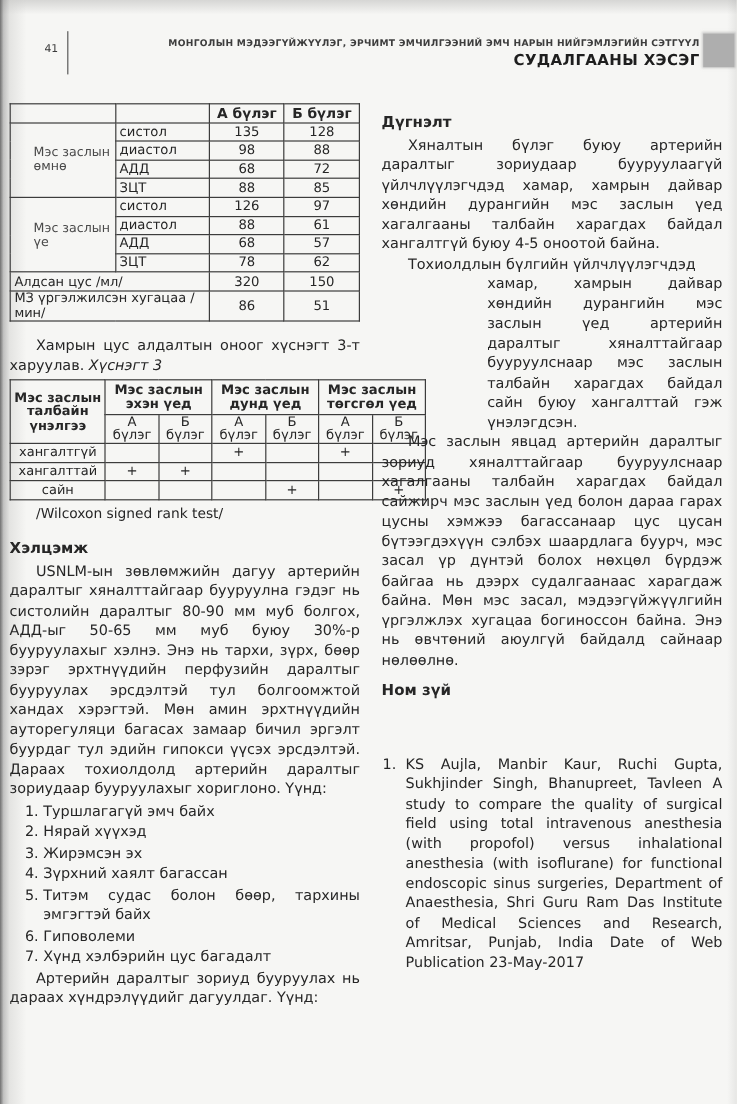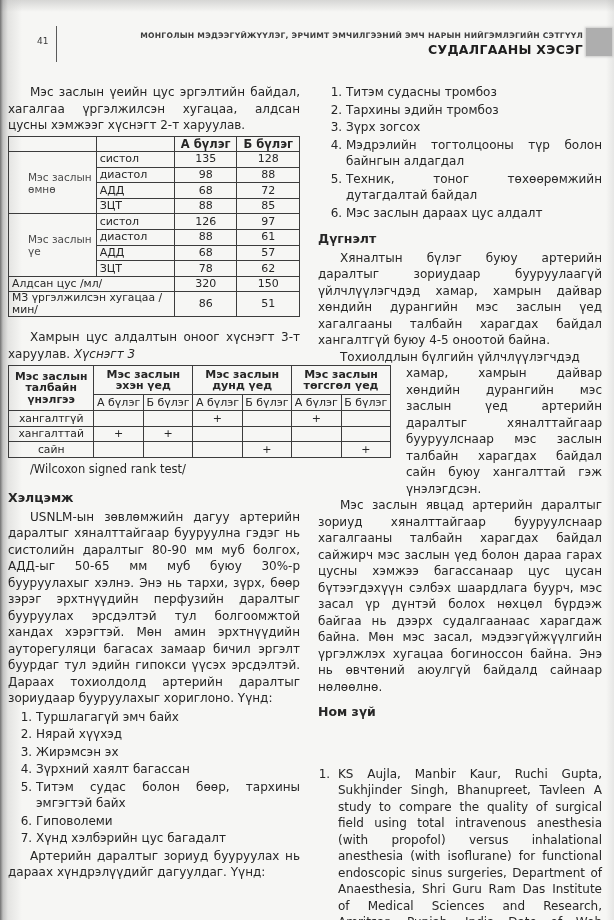--- a/index.html
+++ b/index.html
@@ -33,21 +33,21 @@
   table{border-collapse:collapse;margin-top:2px;}
   td,th{border:1px solid #3c3c3c;padding:0 3px;height:14.6px;font-size:11px;line-height:12px;}
   th{font-weight:bold;}
   .t2{width:292px;}
   .t2 .grp{width:76px;font-size:10.5px;color:#4a4a4a;padding-left:19px;}
   .t2 .met{width:82px;}
   .t2 .num{width:64px;text-align:center;}
   .t2 th.num{font-size:11.5px;}
   .t2 .sum{font-size:10.8px;}
   .t3wrap{width:392px;margin-top:3px;}
-  .t3{width:383px;}
+  .t3{width:347px;}
   .t3 td,.t3 th{font-size:11px;line-height:11.5px;padding:0 2px;}
   .t3 .lab{width:86px;text-align:center;font-size:10.8px;}
   .t3 .c{width:49px;text-align:center;}
   .t3 th.phase{height:28px;}
   .footnote{margin:3px 0 0 22px;text-indent:0;font-size:11.5px;}
   .wraplead{margin:0;text-align:justify;text-indent:22px;}
   .wrapped{margin:0 0 0 88px;text-align:justify;text-indent:0;}
   .refs{margin:2px 0 0;padding-left:16px;text-align:justify;}
   .refs li{padding-left:4px;margin-top:45px;}
 </style>
@@ -58,21 +58,20 @@
 
   <div>
     <div class="hdr-num">41</div>
     <div class="hdr-rule"></div>
     <div class="hdr-journal">МОНГОЛЫН МЭДЭЭГҮЙЖҮҮЛЭГ, ЭРЧИМТ ЭМЧИЛГЭЭНИЙ ЭМЧ НАРЫН НИЙГЭМЛЭГИЙН СЭТГҮҮЛ</div>
     <div class="hdr-section">СУДАЛГААНЫ ХЭСЭГ</div>
     <div class="hdr-block"></div>
   </div>
 
   <div class="col col-left">
-    <p class="para">Мэс заслын үеийн цус эргэлтийн байдал, хагалгаа үргэлжилсэн хугацаа, алдсан цусны хэмжээг хүснэгт 2-т харуулав.</p>
 
     <table class="t2">
       <tbody>
           <tr>
         <td class="grp"></td>
         <td class="met"></td>
         <th class="num">А бүлэг</th>
         <th class="num">Б бүлэг</th>
       </tr>
       <tr>
@@ -190,28 +189,20 @@
       <li>Жирэмсэн эх</li>
       <li>Зүрхний хаялт багассан</li>
       <li>Титэм судас болон бөөр, тархины эмгэгтэй байх</li>
       <li>Гиповолеми</li>
       <li>Хүнд хэлбэрийн цус багадалт</li>
     </ol>
     <p class="para" style="">Артерийн даралтыг зориуд бууруулах нь дараах хүндрэлүүдийг дагуулдаг. Үүнд:</p>
   </div>
 
   <div class="col col-right">
-    <ol style="margin-top:0;">
-      <li>Титэм судасны тромбоз</li>
-      <li>Тархины эдийн тромбоз</li>
-      <li>Зүрх зогсох</li>
-      <li>Мэдрэлийн тогтолцооны түр болон байнгын алдагдал</li>
-      <li>Техник, тоног төхөөрөмжийн дутагдалтай байдал</li>
-      <li>Мэс заслын дараах цус алдалт</li>
-    </ol>
 
     <p class="h" style="margin-top:10px;">Дүгнэлт</p>
     <p class="para">Хяналтын бүлэг буюу артерийн даралтыг зориудаар бууруулаагүй үйлчлүүлэгчдэд хамар, хамрын дайвар хөндийн дурангийн мэс заслын үед хагалгааны талбайн харагдах байдал хангалтгүй буюу 4-5 оноотой байна.</p>
     <p class="wraplead">Тохиолдлын бүлгийн үйлчлүүлэгчдэд</p>
     <p class="wrapped">хамар, хамрын дайвар хөндийн дурангийн мэс заслын үед артерийн даралтыг хяналттайгаар бууруулснаар мэс заслын талбайн харагдах байдал сайн буюу хангалттай гэж үнэлэгдсэн.</p>
     <p class="para">Мэс заслын явцад артерийн даралтыг зориуд хяналттайгаар бууруулснаар хагалгааны талбайн харагдах байдал сайжирч мэс заслын үед болон дараа гарах цусны хэмжээ багассанаар цус цусан бүтээгдэхүүн сэлбэх шаардлага буурч, мэс засал үр дүнтэй болох нөхцөл бүрдэж байгаа нь дээрх судалгаанаас харагдаж байна. Мөн мэс засал, мэдээгүйжүүлгийн үргэлжлэх хугацаа богиноссон байна. Энэ нь өвчтөний аюулгүй байдалд сайнаар нөлөөлнө.</p>
 
     <p class="h" style="margin-top:9px;">Ном зүй</p>
     <ol class="refs">
       <li>KS Aujla, Manbir Kaur, Ruchi Gupta, Sukhjinder Singh, Bhanupreet, Tavleen A study to compare the quality of surgical field using total intravenous anesthesia (with propofol) versus inhalational anesthesia (with isoflurane) for functional endoscopic sinus surgeries, Department of Anaesthesia, Shri Guru Ram Das Institute of Medical Sciences and Research, Amritsar, Punjab, India Date of Web Publication 23-May-2017</li>

